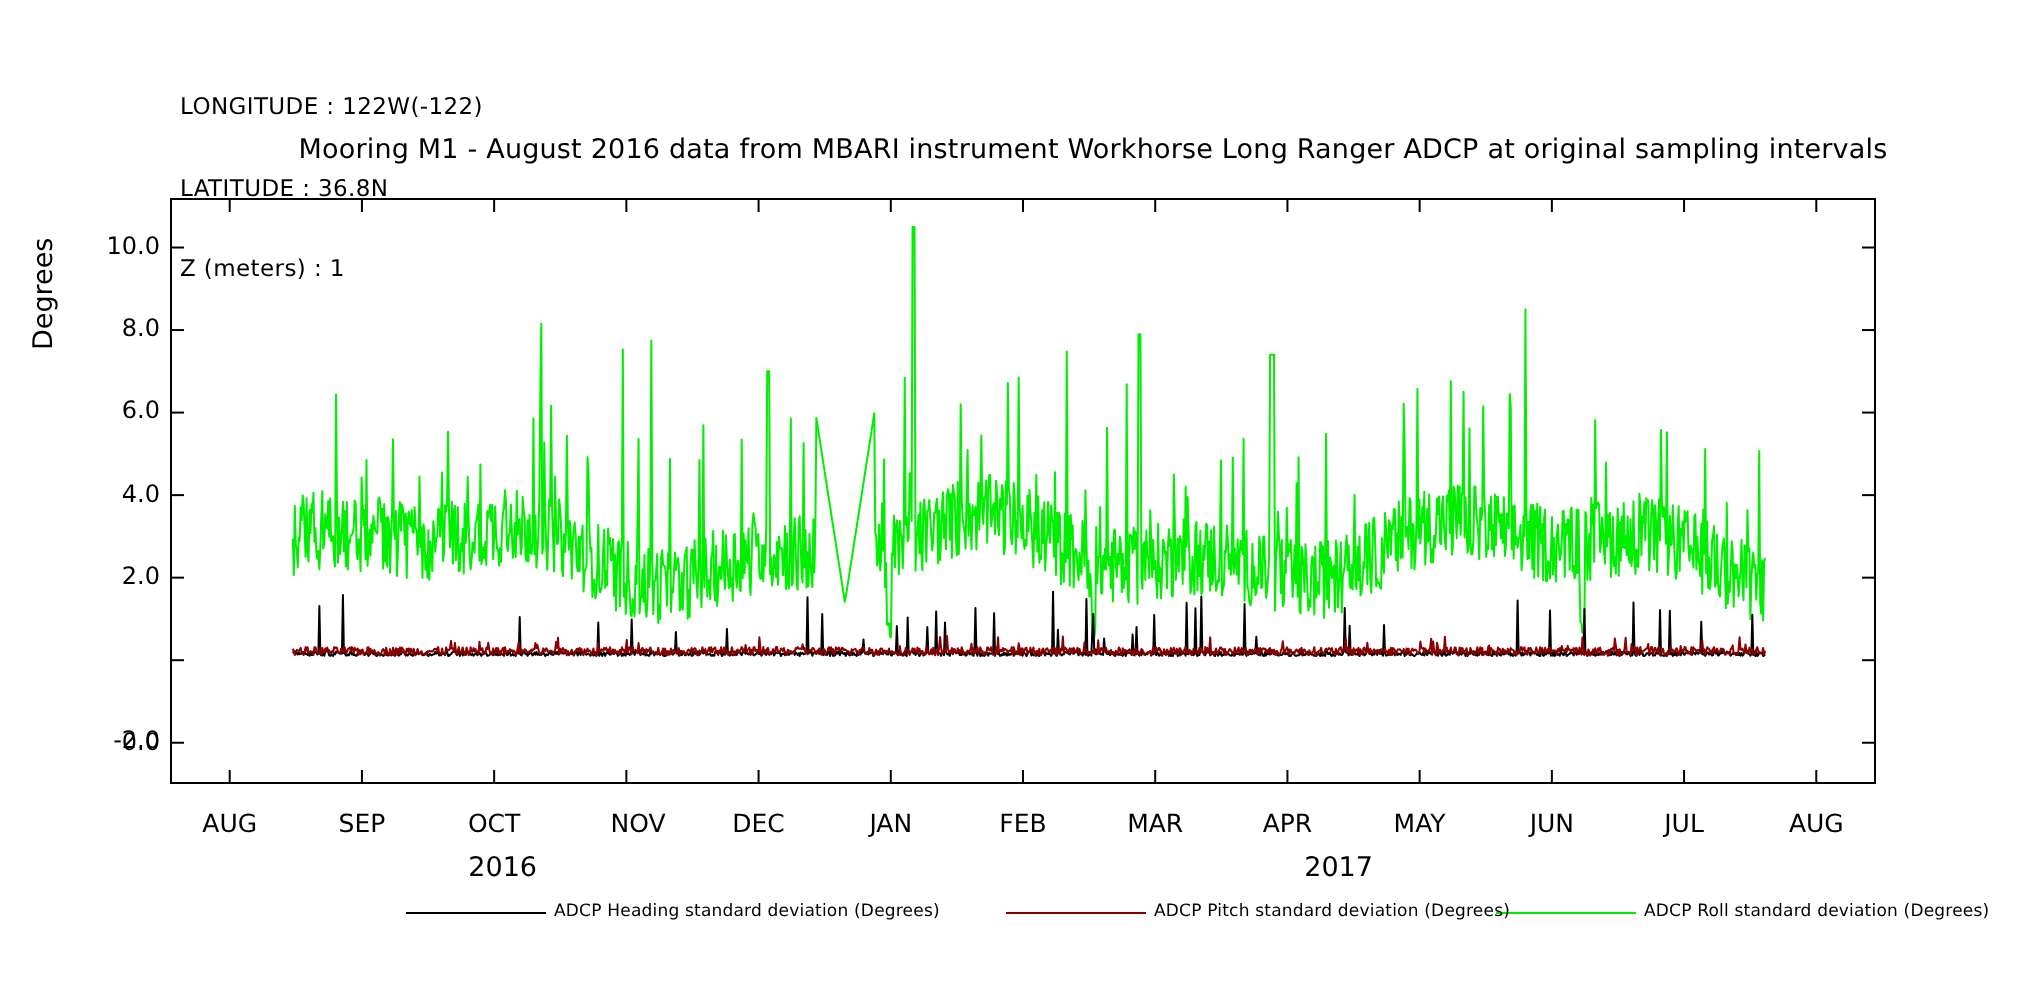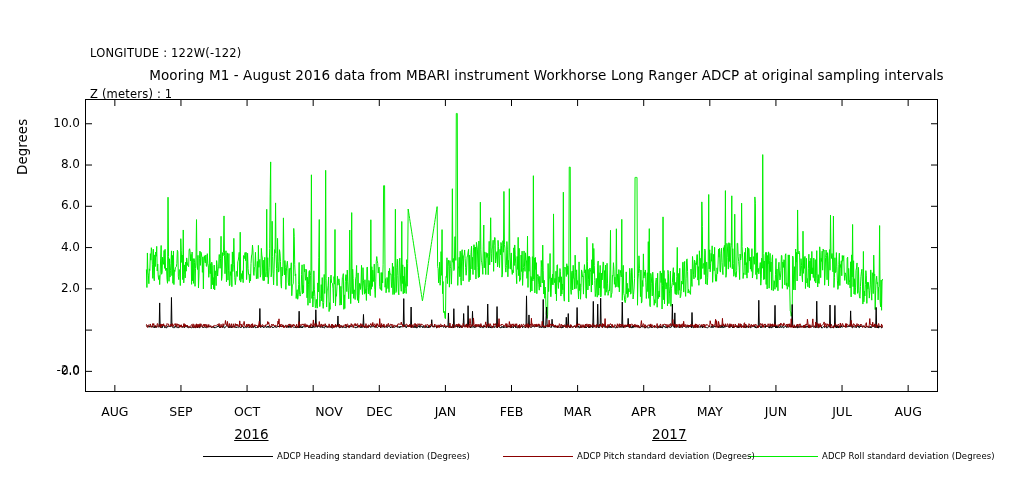--- a/index.html
+++ b/index.html
@@ -94,21 +94,20 @@
     font-size: 12.5px;
     transform: translateX(-50%);
     white-space: nowrap;
   }
   .year-label {
     position: absolute;
     top: 34px;
     font-size: 13.5px;
     transform: translateX(-50%);
     white-space: nowrap;
-    text-decoration: underline;
   }
   .legend {
     position: absolute;
     left: 85px;
     top: 448px;
     width: 880px;
     height: 20px;
   }
   .legend-item {
     position: absolute;
@@ -135,20 +134,21 @@
     letter-spacing: 0.1px;
   }
 </style>
 </head>
 <body>
 
 <div id="root">
 
   <div class="meta">
     <div>LONGITUDE : 122W(-122)</div>
+    <div>LATITUDE : 36.8N</div>
     <div>Z (meters) : 1</div>
   </div>
 
   <div class="chart-title">Mooring M1 - August 2016 data from MBARI instrument Workhorse Long Ranger ADCP at original sampling intervals</div>
 
   <div class="ylabel">Degrees</div>
 
   <div class="ytick-wrap">
       <div class="ytick-label" style="top: 264.366px;">-2.0</div>
       <div class="ytick-label" style="top: 237px; margin-top: 28px;">0.0</div>
@@ -213,21 +213,21 @@
       <g id="series-pitch">
           <path d="M61.42 225.29L61.91 226.79L62.40 228.52L62.89 228.09L63.38 225.93L63.87 226.18L64.36 226.51L64.85 225.87L65.34 224.94L65.84 227.64L66.33 227.65L66.82 228.53L67.31 226.90L67.80 224.56L68.29 226.31L68.78 224.62L69.27 227.39L69.76 227.78L70.26 226.67L70.75 226.73L71.24 226.99L71.73 228.48L72.22 224.67L72.71 224.65L73.20 226.31L73.69 227.37L74.18 227.83L74.68 227.44L75.17 225.04L75.66 228.49L76.15 224.93L76.64 227.10L77.13 227.06L77.62 225.24L78.11 226.76L78.60 224.75L79.10 226.61L79.59 226.09L80.08 227.44L80.57 227.64L81.06 226.57L81.55 227.30L82.04 224.58L82.53 225.07L83.02 224.59L83.51 225.03L84.01 227.23L84.50 227.50L84.99 227.92L85.48 225.44L85.97 225.85L86.46 226.96L86.95 224.73L87.44 224.80L87.93 227.77L88.43 226.97L88.92 225.68L89.41 225.11L89.90 224.79L90.39 226.48L90.88 224.50L91.37 225.29L91.86 227.95L92.35 224.82L92.85 225.87L93.34 226.31L93.83 225.23L94.32 228.39L94.81 226.04L95.30 228.14L95.79 226.01L96.28 225.76L96.77 228.23L97.27 228.03L97.76 227.27L98.25 227.86L98.74 224.72L99.23 224.59L99.72 228.26L100.21 225.35L100.70 227.34L101.19 226.16L101.69 226.75L102.18 226.01L102.67 227.32L103.16 228.36L103.65 227.31L104.14 227.03L104.63 227.63L105.12 228.52L105.61 227.72L106.10 226.21L106.60 225.54L107.09 226.36L107.58 228.45L108.07 224.83L108.56 226.78L109.05 228.21L109.54 228.46L110.03 225.56L110.52 228.19L111.02 228.55L111.51 224.82L112.00 228.58L112.49 226.58L112.98 225.11L113.47 228.31L113.96 225.53L114.45 228.14L114.94 224.76L115.44 227.60L115.93 224.79L116.42 225.50L116.91 226.15L117.40 228.28L117.89 227.56L118.38 225.41L118.87 226.69L119.36 225.22L119.86 227.90L120.35 225.33L120.84 226.10L121.33 228.12L121.82 225.41L122.31 227.22L122.80 228.61L123.29 227.69L123.78 225.45L124.28 227.21L124.77 227.75L125.26 227.78L125.75 226.58L126.24 228.02L126.73 228.02L127.22 228.37L127.71 227.66L128.20 228.12L128.69 226.65L129.19 226.97L129.68 226.40L130.17 226.74L130.66 226.55L131.15 226.77L131.64 226.20L132.13 225.56L132.62 225.55L133.11 225.26L133.61 226.93L134.10 224.50L134.59 227.64L135.08 227.82L135.57 228.21L136.06 225.28L136.55 227.95L137.04 227.61L137.53 228.31L138.03 224.71L138.52 226.14L139.01 225.86L139.50 226.11L139.99 225.35L140.48 221.50L140.97 225.29L141.46 225.24L141.95 226.84L142.45 222.44L142.94 226.43L143.43 228.40L143.92 226.14L144.41 224.55L144.90 227.66L145.39 227.73L145.88 226.29L146.37 224.71L146.87 227.46L147.36 228.45L147.85 226.73L148.34 224.81L148.83 226.70L149.32 228.59L149.81 227.82L150.30 224.64L150.79 226.72L151.28 226.72L151.78 225.05L152.27 226.76L152.76 225.48L153.25 227.26L153.74 226.66L154.23 228.00L154.72 221.89L155.21 225.82L155.70 226.20L156.20 225.03L156.69 228.09L157.18 226.89L157.67 227.67L158.16 224.83L158.65 225.45L159.14 222.41L159.63 225.84L160.12 227.83L160.62 227.10L161.11 227.87L161.60 225.19L162.09 227.85L162.58 226.95L163.07 224.95L163.56 227.22L164.05 225.07L164.54 227.50L165.04 228.58L165.53 226.57L166.02 225.89L166.51 224.96L167.00 228.45L167.49 224.67L167.98 226.74L168.47 227.90L168.96 226.38L169.46 226.87L169.95 225.54L170.44 226.57L170.93 226.06L171.42 227.07L171.91 226.26L172.40 227.03L172.89 228.54L173.38 227.70L173.87 224.86L174.37 222.07L174.86 227.94L175.35 225.92L175.84 225.80L176.33 227.82L176.82 226.55L177.31 225.59L177.80 225.83L178.29 226.92L178.79 227.02L179.28 227.32L179.77 226.56L180.26 227.16L180.75 225.71L181.24 226.31L181.73 225.57L182.22 225.64L182.71 222.52L183.21 225.05L183.70 223.39L184.19 225.72L184.68 227.34L185.17 228.06L185.66 228.07L186.15 226.85L186.64 225.19L187.13 225.79L187.63 226.64L188.12 225.10L188.61 225.90L189.10 227.08L189.59 226.64L190.08 226.60L190.57 226.24L191.06 227.45L191.55 226.79L192.05 227.24L192.54 226.26L193.03 222.05L193.52 224.93L194.01 219.84L194.50 228.32L194.99 225.20L195.48 227.76L195.97 225.73L196.46 224.98L196.96 225.83L197.45 227.73L197.94 225.83L198.43 228.62L198.92 227.16L199.41 228.59L199.90 227.70L200.39 227.02L200.88 225.89L201.38 227.09L201.87 228.30L202.36 228.01L202.85 226.62L203.34 225.50L203.83 225.39L204.32 226.79L204.81 224.91L205.30 226.61L205.80 225.54L206.29 228.24L206.78 228.58L207.27 225.68L207.76 227.54L208.25 226.63L208.74 225.23L209.23 226.91L209.72 226.19L210.22 226.65L210.71 228.25L211.20 227.61L211.69 225.28L212.18 227.70L212.67 227.03L213.16 228.55L213.65 228.47L214.14 222.56L214.64 226.88L215.13 226.92L215.62 225.65L216.11 225.82L216.60 226.52L217.09 224.93L217.58 225.67L218.07 224.92L218.56 226.32L219.05 225.61L219.55 227.27L220.04 224.65L220.53 227.82L221.02 226.98L221.51 225.70L222.00 227.97L222.49 225.85L222.98 226.97L223.47 227.11L223.97 226.70L224.46 228.37L224.95 225.95L225.44 228.03L225.93 224.67L226.42 225.88L226.91 225.82L227.40 227.65L227.89 225.38L228.39 220.94L228.88 227.19L229.37 225.18L229.86 224.65L230.35 225.91L230.84 228.10L231.33 224.52L231.82 226.16L232.31 226.56L232.81 225.91L233.30 226.92L233.79 227.64L234.28 222.55L234.77 226.11L235.26 228.12L235.75 225.90L236.24 224.93L236.73 226.55L237.23 225.85L237.72 227.91L238.21 225.56L238.70 227.00L239.19 225.85L239.68 226.51L240.17 224.69L240.66 226.06L241.15 227.18L241.64 227.74L242.14 227.72L242.63 227.12L243.12 227.01L243.61 228.28L244.10 224.86L244.59 227.35L245.08 228.59L245.57 227.87L246.06 227.55L246.56 225.29L247.05 228.44L247.54 225.27L248.03 227.21L248.52 228.51L249.01 226.67L249.50 228.43L249.99 227.67L250.48 225.21L250.98 228.07L251.47 226.19L251.96 225.94L252.45 226.81L252.94 227.41L253.43 227.79L253.92 226.03L254.41 225.06L254.90 228.44L255.40 226.38L255.89 226.50L256.38 227.26L256.87 226.67L257.36 228.12L257.85 227.36L258.34 228.17L258.83 226.23L259.32 225.82L259.82 226.35L260.31 227.12L260.80 225.04L261.29 228.23L261.78 225.57L262.27 225.14L262.76 225.24L263.25 227.68L263.74 228.61L264.23 228.62L264.73 226.18L265.22 227.18L265.71 227.12L266.20 224.61L266.69 226.18L267.18 226.73L267.67 225.58L268.16 228.62L268.65 227.02L269.15 225.81L269.64 224.73L270.13 226.97L270.62 224.63L271.11 227.17L271.60 225.68L272.09 225.23L272.58 224.65L273.07 227.36L273.57 226.37L274.06 228.52L274.55 226.34L275.04 227.32L275.53 224.63L276.02 227.20L276.51 226.93L277.00 224.79L277.49 227.81L277.99 226.24L278.48 226.22L278.97 227.89L279.46 228.59L279.95 226.92L280.44 227.76L280.93 224.63L281.42 226.50L281.91 228.47L282.41 227.39L282.90 228.55L283.39 226.11L283.88 225.73L284.37 227.37L284.86 226.31L285.35 225.98L285.84 224.53L286.33 225.26L286.82 227.32L287.32 226.72L287.81 223.46L288.30 227.04L288.79 225.98L289.28 225.43L289.77 224.76L290.26 228.57L290.75 225.87L291.24 228.09L291.74 224.72L292.23 224.53L292.72 226.58L293.21 225.87L293.70 226.26L294.19 227.97L294.68 219.60L295.17 224.92L295.66 228.01L296.16 228.45L296.65 224.52L297.14 227.35L297.63 226.14L298.12 227.25L298.61 225.19L299.10 225.01L299.59 228.46L300.08 227.66L300.58 226.88L301.07 227.40L301.56 225.55L302.05 227.22L302.54 226.92L303.03 224.50L303.52 224.51L304.01 227.41L304.50 227.00L305.00 226.84L305.49 225.21L305.98 225.52L306.47 226.46L306.96 225.02L307.45 227.25L307.94 228.47L308.43 227.86L308.92 225.84L309.41 226.29L309.91 226.93L310.40 226.50L310.89 227.64L311.38 227.38L311.87 226.47L312.36 227.32L312.85 225.06L313.34 225.36L313.83 224.54L314.33 225.24L314.82 225.40L315.31 225.23L315.80 225.47L316.29 223.09L316.78 225.59L317.27 224.97L317.76 227.38L318.25 226.25L318.75 228.15L319.24 226.64L319.73 226.17L320.22 225.89L320.71 226.46L321.20 224.97L321.69 225.10L322.18 225.88L322.67 227.75L323.17 228.00L323.66 226.29L324.15 227.57L324.64 225.21L325.13 226.27L325.62 228.38L326.11 227.06L326.60 225.49L327.09 225.56L327.59 228.46L328.08 228.02L328.57 227.59L329.06 225.20L329.55 224.63L330.04 226.08L330.53 224.65L331.02 227.65L331.51 225.54L332.00 227.87L332.50 227.34L332.99 224.68L333.48 225.44L333.97 225.69L334.46 224.77L334.95 226.16L335.44 226.89L335.93 224.83L336.42 225.11L336.92 226.02L337.41 225.74L337.90 225.84L338.39 226.48L338.88 226.83L339.37 226.72L339.86 227.57L340.35 228.33L340.84 225.60L341.34 226.36L341.83 225.79L342.32 225.61L342.81 225.52L343.30 227.03L343.79 226.85L344.28 228.23L344.77 226.04L345.26 226.51L345.76 225.35L346.25 224.80L346.74 224.85L347.23 226.81L347.72 227.94L348.21 228.04L348.70 227.44L349.19 227.38L349.68 225.04L350.17 226.41L350.67 225.90L351.16 225.95L351.65 228.52L352.14 228.41L352.63 227.01L353.12 225.81L353.61 228.36L354.10 227.44L354.59 228.53L355.09 225.53L355.58 225.24L356.07 225.33L356.56 228.06L357.05 226.26L357.54 226.75L358.03 226.35L358.52 227.24L359.01 226.90L359.51 225.22L360.00 227.62L360.49 227.37L360.98 226.57L361.47 227.84L361.96 228.03L362.45 227.18L362.94 227.46L363.43 228.11L363.93 227.43L364.42 228.59L364.91 224.05L365.40 227.22L365.89 228.29L366.38 227.94L366.87 228.19L367.36 228.57L367.85 225.04L368.35 225.88L368.84 226.19L369.33 226.44L369.82 228.50L370.31 227.17L370.80 226.51L371.29 225.17L371.78 226.63L372.27 225.29L372.76 227.40L373.26 227.20L373.75 224.71L374.24 227.65L374.73 225.35L375.22 226.85L375.71 226.94L376.20 226.37L376.69 228.59L377.18 227.56L377.68 228.04L378.17 224.58L378.66 225.97L379.15 227.54L379.64 228.23L380.13 227.28L380.62 225.69L381.11 228.20L381.60 224.90L382.10 227.77L382.59 228.58L383.08 226.19L383.57 225.61L384.06 228.52L384.55 224.66L385.04 219.56L385.53 224.70L386.02 227.97L386.52 227.55L387.01 225.60L387.50 226.95L387.99 226.74L388.48 218.98L388.97 225.20L389.46 227.34L389.95 226.38L390.44 227.17L390.94 225.03L391.43 228.17L391.92 225.53L392.41 225.60L392.90 227.44L393.39 227.62L393.88 225.11L394.37 226.64L394.86 226.07L395.35 227.73L395.85 224.61L396.34 226.17L396.83 228.02L397.32 227.22L397.81 227.22L398.30 227.83L398.79 226.28L399.28 226.58L399.77 226.68L400.27 225.46L400.76 222.87L401.25 228.58L401.74 225.16L402.23 225.90L402.72 227.45L403.21 226.58L403.70 224.61L404.19 227.64L404.69 226.29L405.18 224.68L405.67 226.66L406.16 226.37L406.65 227.82L407.14 227.23L407.63 228.57L408.12 228.00L408.61 224.72L409.11 224.73L409.60 226.14L410.09 226.26L410.58 224.61L411.07 227.01L411.56 228.31L412.05 228.44L412.54 227.63L413.03 224.63L413.53 227.52L414.02 219.67L414.51 227.66L415.00 226.55L415.49 225.87L415.98 226.56L416.47 225.04L416.96 226.07L417.45 225.40L417.94 225.76L418.44 226.06L418.93 227.51L419.42 226.45L419.91 226.27L420.40 226.63L420.89 224.55L421.38 228.06L421.87 224.67L422.36 226.42L422.86 228.18L423.35 227.58L423.84 227.86L424.33 222.59L424.82 225.02L425.31 228.60L425.80 225.22L426.29 225.22L426.78 227.69L427.28 226.27L427.77 224.94L428.26 224.91L428.75 227.77L429.24 226.94L429.73 227.04L430.22 224.81L430.71 226.78L431.20 226.87L431.70 224.72L432.19 227.43L432.68 228.41L433.17 226.61L433.66 226.43L434.15 228.48L434.64 225.35L435.13 228.61L435.62 228.56L436.12 225.76L436.61 225.28L437.10 227.83L437.59 226.37L438.08 225.55L438.57 225.12L439.06 226.07L439.55 227.37L440.04 226.21L440.53 225.74L441.03 228.31L441.52 225.45L442.01 224.61L442.50 225.34L442.99 228.60L443.48 224.91L443.97 227.81L444.46 226.39L444.95 228.30L445.45 225.31L445.94 226.10L446.43 219.27L446.92 227.51L447.41 224.72L447.90 225.23L448.39 225.74L448.88 227.31L449.37 226.31L449.87 225.16L450.36 227.52L450.85 225.29L451.34 227.69L451.83 224.93L452.32 226.11L452.81 227.28L453.30 226.31L453.79 224.84L454.29 226.98L454.78 225.47L455.27 228.13L455.76 227.45L456.25 227.56L456.74 226.78L457.23 222.27L457.72 226.75L458.21 226.14L458.71 228.14L459.20 226.88L459.69 227.08L460.18 228.04L460.67 227.67L461.16 226.66L461.65 226.40L462.14 227.70L462.63 225.64L463.12 225.84L463.62 227.92L464.11 221.12L464.60 227.81L465.09 226.81L465.58 225.07L466.07 225.27L466.56 226.70L467.05 225.17L467.54 226.87L468.04 224.96L468.53 226.83L469.02 227.17L469.51 226.63L470.00 227.72L470.49 225.92L470.98 228.09L471.47 227.18L471.96 228.55L472.46 227.52L472.95 226.45L473.44 228.31L473.93 227.22L474.42 224.71L474.91 225.36L475.40 228.08L475.89 228.54L476.38 225.12L476.88 225.85L477.37 227.24L477.86 226.04L478.35 226.92L478.84 227.75L479.33 226.01L479.82 225.69L480.31 226.28L480.80 228.53L481.30 226.89L481.79 228.41L482.28 225.68L482.77 225.05L483.26 228.17L483.75 226.38L484.24 227.34L484.73 228.42L485.22 228.25L485.71 225.49L486.21 225.99L486.70 226.88L487.19 228.42L487.68 227.92L488.17 227.80L488.66 227.14L489.15 227.16L489.64 226.88L490.13 226.47L490.63 228.58L491.12 226.70L491.61 224.89L492.10 227.81L492.59 226.14L493.08 224.71L493.57 226.14L494.06 226.05L494.55 224.87L495.05 225.57L495.54 228.52L496.03 228.44L496.52 227.77L497.01 225.63L497.50 227.27L497.99 228.56L498.48 225.76L498.97 226.46L499.47 228.53L499.96 227.22L500.45 225.00L500.94 227.59L501.43 226.01L501.92 224.84L502.41 226.45L502.90 228.01L503.39 225.33L503.89 228.42L504.38 226.20L504.87 225.01L505.36 225.66L505.85 228.12L506.34 226.66L506.83 226.70L507.32 225.51L507.81 224.66L508.30 228.17L508.80 226.11L509.29 227.57L509.78 225.85L510.27 227.76L510.76 228.58L511.25 228.53L511.74 225.41L512.23 226.44L512.72 226.24L513.22 227.68L513.71 226.62L514.20 227.91L514.69 225.00L515.18 226.79L515.67 225.03L516.16 227.23L516.65 226.93L517.14 228.58L517.64 224.51L518.13 227.14L518.62 225.00L519.11 227.12L519.60 226.28L520.09 219.60L520.58 228.24L521.07 227.54L521.56 226.85L522.06 228.55L522.55 227.02L523.04 225.29L523.53 227.40L524.02 227.86L524.51 226.40L525.00 224.94L525.49 224.68L525.98 225.86L526.48 225.58L526.97 227.86L527.46 225.46L527.95 228.51L528.44 227.07L528.93 227.92L529.42 226.06L529.91 225.52L530.40 226.18L530.89 226.95L531.39 226.94L531.88 228.58L532.37 224.77L532.86 226.64L533.35 227.45L533.84 225.87L534.33 224.75L534.82 228.37L535.31 226.56L535.81 225.01L536.30 225.66L536.79 227.63L537.28 226.51L537.77 224.98L538.26 227.40L538.75 228.13L539.24 228.46L539.73 225.95L540.23 225.83L540.72 227.98L541.21 225.83L541.70 226.89L542.19 226.92L542.68 225.26L543.17 226.01L543.66 227.82L544.15 225.16L544.65 228.54L545.14 225.02L545.63 227.15L546.12 225.57L546.61 225.16L547.10 225.55L547.59 225.30L548.08 227.11L548.57 226.03L549.07 227.55L549.56 225.48L550.05 225.02L550.54 228.10L551.03 226.01L551.52 227.54L552.01 225.81L552.50 227.57L552.99 228.50L553.48 226.45L553.98 227.35L554.47 228.32L554.96 228.56L555.45 226.22L555.94 225.17L556.43 221.61L556.92 226.50L557.41 227.55L557.90 226.01L558.40 224.65L558.89 225.47L559.38 228.41L559.87 225.79L560.36 225.82L560.85 227.89L561.34 227.94L561.83 228.13L562.32 227.46L562.82 226.25L563.31 225.72L563.80 226.59L564.29 227.34L564.78 225.60L565.27 226.93L565.76 224.90L566.25 228.40L566.74 225.82L567.24 225.75L567.73 226.80L568.22 227.86L568.71 227.29L569.20 228.59L569.69 226.12L570.18 227.51L570.67 227.78L571.16 227.09L571.66 226.76L572.15 224.57L572.64 228.62L573.13 227.63L573.62 228.49L574.11 226.97L574.60 226.36L575.09 226.28L575.58 224.94L576.07 227.44L576.57 228.04L577.06 227.20L577.55 226.12L578.04 225.26L578.53 225.98L579.02 225.75L579.51 225.03L580.00 225.38L580.49 226.34L580.99 225.04L581.48 227.56L581.97 226.90L582.46 228.11L582.95 225.44L583.44 227.15L583.93 228.13L584.42 225.65L584.91 225.02L585.41 224.58L585.90 227.16L586.39 225.80L586.88 226.16L587.37 224.51L587.86 220.55L588.35 227.30L588.84 224.94L589.33 227.03L589.83 224.91L590.32 227.84L590.81 226.12L591.30 228.42L591.79 225.12L592.28 227.97L592.77 225.88L593.26 225.74L593.75 226.56L594.25 224.94L594.74 228.38L595.23 225.60L595.72 228.11L596.21 228.18L596.70 225.27L597.19 224.76L597.68 226.76L598.17 227.85L598.66 222.32L599.16 226.64L599.65 227.98L600.14 225.34L600.63 226.67L601.12 227.72L601.61 226.34L602.10 225.69L602.59 226.45L603.08 227.82L603.58 225.95L604.07 227.17L604.56 226.00L605.05 227.96L605.54 225.59L606.03 225.66L606.52 226.20L607.01 227.15L607.50 225.17L608.00 227.00L608.49 226.70L608.98 228.38L609.47 225.87L609.96 228.42L610.45 224.85L610.94 228.49L611.43 225.03L611.92 225.52L612.42 225.97L612.91 228.50L613.40 226.96L613.89 225.69L614.38 225.70L614.87 225.66L615.36 226.14L615.85 226.55L616.34 227.33L616.84 225.45L617.33 227.06L617.82 227.44L618.31 225.18L618.80 226.21L619.29 225.35L619.78 228.49L620.27 227.40L620.76 226.13L621.25 225.31L621.75 226.42L622.24 226.01L622.73 225.80L623.22 226.37L623.71 227.70L624.20 227.30L624.69 227.24L625.18 221.74L625.67 224.68L626.17 225.27L626.66 225.05L627.15 227.65L627.64 225.14L628.13 226.28L628.62 226.83L629.11 226.14L629.60 226.25L630.09 224.81L630.59 220.34L631.08 228.43L631.57 221.71L632.06 226.04L632.55 227.81L633.04 228.56L633.53 222.41L634.02 224.69L634.51 227.85L635.01 225.86L635.50 227.17L635.99 227.29L636.48 226.00L636.97 226.15L637.46 219.35L637.95 227.06L638.44 224.86L638.93 227.32L639.43 226.56L639.92 226.58L640.41 224.78L640.90 227.31L641.39 227.22L641.88 226.81L642.37 224.77L642.86 224.90L643.35 228.14L643.84 228.05L644.34 228.36L644.83 224.72L645.32 227.43L645.81 225.06L646.30 225.13L646.79 227.67L647.28 226.52L647.77 226.32L648.26 225.12L648.76 228.44L649.25 228.37L649.74 228.02L650.23 224.98L650.72 226.39L651.21 227.73L651.70 226.50L652.19 227.55L652.68 228.26L653.18 226.89L653.67 224.57L654.16 227.72L654.65 226.62L655.14 224.63L655.63 227.55L656.12 225.04L656.61 228.61L657.10 227.70L657.60 227.49L658.09 227.47L658.58 228.38L659.07 224.50L659.56 223.73L660.05 228.62L660.54 225.03L661.03 225.94L661.52 226.15L662.02 226.54L662.51 227.62L663.00 226.76L663.49 228.47L663.98 224.69L664.47 225.80L664.96 225.55L665.45 228.15L665.94 226.48L666.43 225.36L666.93 227.11L667.42 226.13L667.91 227.99L668.40 227.62L668.89 225.42L669.38 226.13L669.87 227.17L670.36 225.05L670.85 225.65L671.35 225.93L671.84 226.23L672.33 228.54L672.82 226.79L673.31 228.53L673.80 226.47L674.29 227.90L674.78 227.42L675.27 224.71L675.77 224.51L676.26 226.50L676.75 225.28L677.24 224.64L677.73 228.16L678.22 226.30L678.71 228.33L679.20 224.97L679.69 225.97L680.19 224.92L680.68 225.80L681.17 227.33L681.66 226.91L682.15 227.91L682.64 226.83L683.13 224.74L683.62 226.39L684.11 227.51L684.61 226.75L685.10 224.66L685.59 227.49L686.08 225.02L686.57 226.86L687.06 227.34L687.55 224.83L688.04 227.41L688.53 226.22L689.02 225.39L689.52 227.28L690.01 224.71L690.50 227.00L690.99 226.92L691.48 226.15L691.97 226.55L692.46 226.19L692.95 226.59L693.44 228.26L693.94 225.51L694.43 226.63L694.92 225.00L695.41 226.32L695.90 224.03L696.39 226.09L696.88 226.12L697.37 226.57L697.86 225.37L698.36 227.02L698.85 223.92L699.34 225.87L699.83 225.62L700.32 226.71L700.81 225.94L701.30 226.26L701.79 225.04L702.28 228.06L702.78 225.12L703.27 225.00L703.76 226.72L704.25 228.12L704.74 224.76L705.23 226.34L705.72 228.38L706.21 219.81L706.70 224.56L707.20 228.46L707.69 226.49L708.18 227.83L708.67 228.39L709.16 225.72L709.65 226.96L710.14 228.51L710.63 227.85L711.12 227.75L711.61 225.68L712.11 227.20L712.60 225.14L713.09 226.54L713.58 228.31L714.07 225.16L714.56 226.41L715.05 224.78L715.54 226.59L716.03 228.46L716.53 227.37L717.02 228.23L717.51 227.85L718.00 227.30L718.49 226.37L718.98 228.60L719.47 225.94L719.96 228.22L720.45 225.50L720.95 225.70L721.44 224.93L721.93 226.36L722.42 220.21L722.91 223.86L723.40 228.33L723.89 225.82L724.38 228.59L724.87 225.64L725.37 227.60L725.86 228.61L726.35 227.78L726.84 227.77L727.33 224.81L727.82 219.89L728.31 226.82L728.80 227.18L729.29 227.14L729.79 227.30L730.28 228.38L730.77 222.99L731.26 226.69L731.75 225.36L732.24 224.54L732.73 224.78L733.22 228.62L733.71 224.79L734.20 227.98L734.70 226.16L735.19 224.51L735.68 227.91L736.17 226.98L736.66 226.31L737.15 226.21L737.64 225.74L738.13 225.31L738.62 225.11L739.12 222.93L739.61 228.11L740.10 226.49L740.59 224.55L741.08 224.62L741.57 228.10L742.06 226.33L742.55 224.84L743.04 226.09L743.54 226.98L744.03 225.02L744.52 224.66L745.01 228.57L745.50 228.32L745.99 226.86L746.48 225.36L746.97 227.45L747.46 228.32L747.96 227.63L748.45 228.41L748.94 226.88L749.43 228.24L749.92 226.43L750.41 224.52L750.90 225.76L751.39 226.00L751.88 227.42L752.38 226.78L752.87 225.71L753.36 225.10L753.85 226.54L754.34 228.62L754.83 227.77L755.32 223.99L755.81 226.65L756.30 225.91L756.79 226.81L757.29 224.52L757.78 224.70L758.27 227.40L758.76 226.36L759.25 227.68L759.74 227.43L760.23 228.09L760.72 224.58L761.21 228.38L761.71 224.68L762.20 225.80L762.69 225.68L763.18 226.69L763.67 226.12L764.16 226.05L764.65 225.78L765.14 227.54L765.63 224.52L766.13 221.33L766.62 226.69L767.11 225.65L767.60 228.25L768.09 226.54L768.58 224.63L769.07 225.15L769.56 225.47L770.05 227.22L770.55 226.22L771.04 228.20L771.53 225.43L772.02 224.58L772.51 226.57L773.00 227.04L773.49 225.30L773.98 226.58L774.47 226.94L774.97 226.98L775.46 225.26L775.95 226.40L776.44 225.44L776.93 225.85L777.42 228.38L777.91 228.17L778.40 227.78L778.89 227.32L779.38 227.05L779.88 228.31L780.37 225.43L780.86 225.07L781.35 223.68L781.84 227.96L782.33 227.47L782.82 227.48L783.31 227.42L783.80 228.41L784.30 225.70L784.79 219.58L785.28 225.79L785.77 225.82L786.26 225.27L786.75 226.74L787.24 227.62L787.73 223.19L788.22 226.74L788.72 226.22L789.21 228.05L789.70 224.88L790.19 226.73L790.68 225.92L791.17 225.40L791.66 228.49L792.15 227.93L792.64 227.73L793.14 225.78L793.63 224.53L794.12 226.34L794.61 227.49L795.10 227.30L795.59 227.65L796.08 227.59L796.57 224.98L797.06 228.33L797.56 226.38" fill="none" stroke="#8b0000" stroke-width="1" stroke-linejoin="round"></path>
         </g>
     </svg>
   </div>
 
   <div class="xtick-wrap">
       <div class="xtick-label" style="left: 29.855px;">AUG</div>
       <div class="xtick-label" style="left: 95.9625px;">SEP</div>
       <div class="xtick-label" style="left: 162.07px;">OCT</div>
-      <div class="xtick-label" style="left: 244px;">NOV</div>
+      <div class="xtick-label" style="left: 234px;">NOV</div>
       <div class="xtick-label" style="left: 294.285px;">DEC</div>
       <div class="xtick-label" style="left: 360.392px;">JAN</div>
       <div class="xtick-label" style="left: 426.5px;">FEB</div>
       <div class="xtick-label" style="left: 492.608px;">MAR</div>
       <div class="xtick-label" style="left: 558.715px;">APR</div>
       <div class="xtick-label" style="left: 624.822px;">MAY</div>
       <div class="xtick-label" style="left: 690.93px;">JUN</div>
       <div class="xtick-label" style="left: 757.038px;">JUL</div>
       <div class="xtick-label" style="left: 823.145px;">AUG</div>
       <div class="year-label" style="left: 166.335px;">2016</div>

